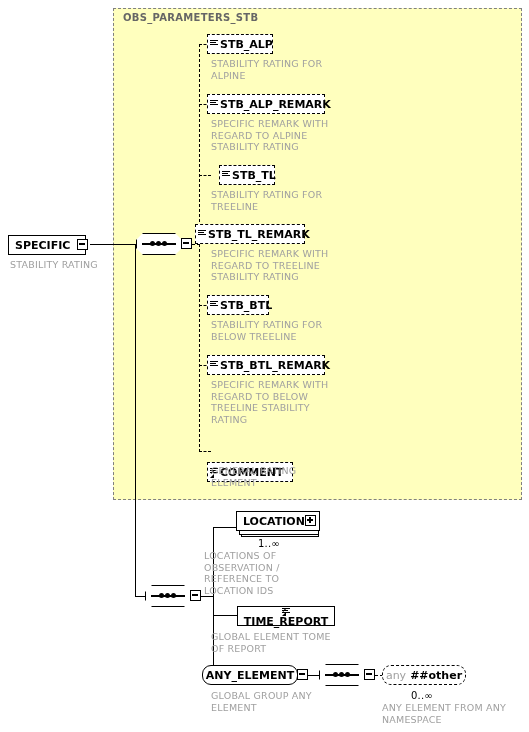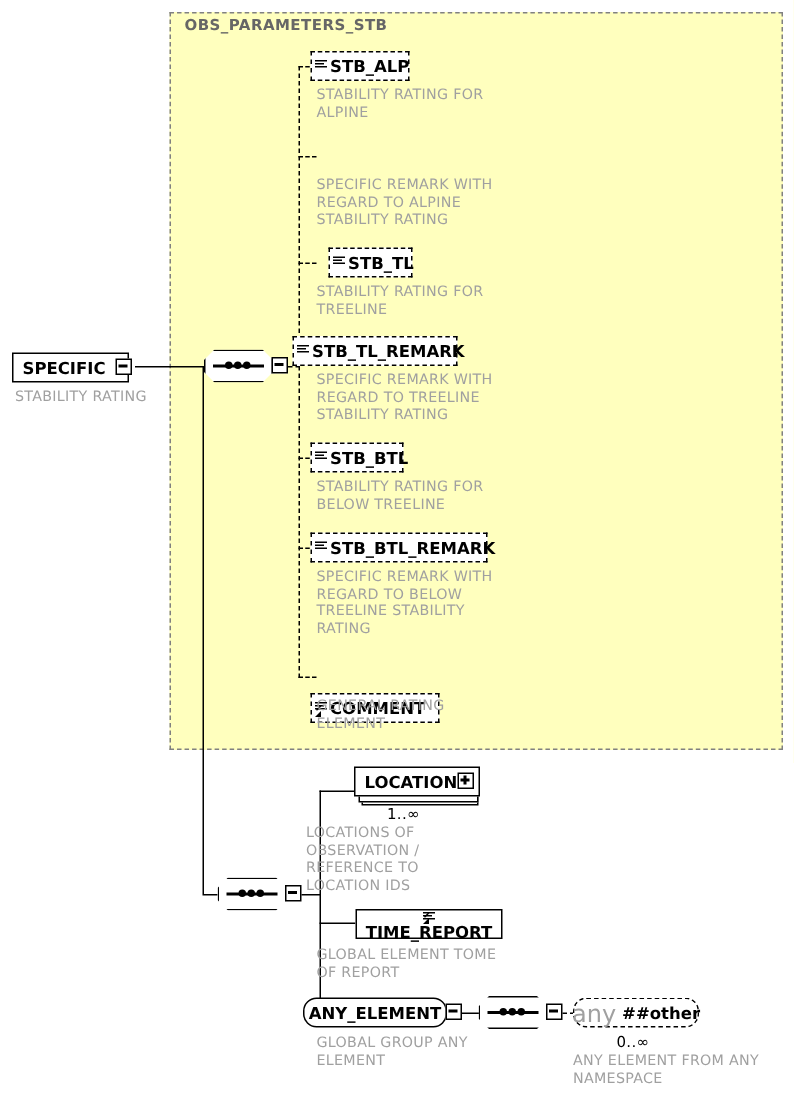--- a/index.html
+++ b/index.html
@@ -111,21 +111,21 @@
   .seq .shd{position:absolute;left:5px;top:22px;width:44px;height:3px;background:#b4b4b4;z-index:-1;}
 
   
   .cham{
     position:absolute;height:20px;background:#fff;box-sizing:border-box;
     border:1.5px solid #000;display:flex;align-items:center;justify-content:center;
   }
   .cham.roundish{border-radius:9px;}
   .cham.dash{border-style:dashed;border-radius:9px;}
   .cham .lbl{font-size:11px;font-weight:bold;color:#000;white-space:nowrap;}
-  .cham .any{font-size:16px;font-weight:normal;color:#a0a0a0;margin-right:4px;}
+  .cham .any{font-size:11px;font-weight:normal;color:#a0a0a0;margin-right:4px;}
 </style>
 </head>
 <body>
 
 <div id="canvas">
 
   <div class="group-box" style="left:113px;top:8px;width:409px;height:492px;"></div>
   <div class="group-title" style="left:123px;top:12px;">OBS_PARAMETERS_STB</div>
 
   <div class="shadow" style="left:12px;top:255px;width:78px;height:4px;"></div>
@@ -165,20 +165,28 @@
         <i></i>
       </span>
     <span class="lbl">STB_ALP</span>
   </div>
   <div class="anno" style="left:211px;top:58px;width:140px;">STABILITY RATING FOR
 ALPINE</div>
 
   <div class="dln h" style="left:199px;top:104px;width:12px;"></div>
   <div class="shadow" style="left:211px;top:114px;width:118px;height:4px;"></div>
   <div class="shadow" style="left:325px;top:98px;width:4px;height:20px;"></div>
+  <div class="node dashed" style="left:207px;top:94px;width:118px;">
+    <span class="el-icon">
+        <i></i>
+        <i></i>
+        <i></i>
+      </span>
+    <span class="lbl">STB_ALP_REMARK</span>
+  </div>
   <div class="anno" style="left:211px;top:118px;width:140px;">SPECIFIC REMARK WITH
 REGARD TO ALPINE
 STABILITY RATING</div>
 
   <div class="dln h" style="left:199px;top:175px;width:12px;"></div>
   <div class="shadow" style="left:211px;top:185px;width:56px;height:4px;"></div>
   <div class="shadow" style="left:263px;top:169px;width:4px;height:20px;"></div>
   <div class="node dashed" style="left:207px;top:165px;width:56px;margin-left:12px;">
     <span class="el-icon">
         <i></i>

